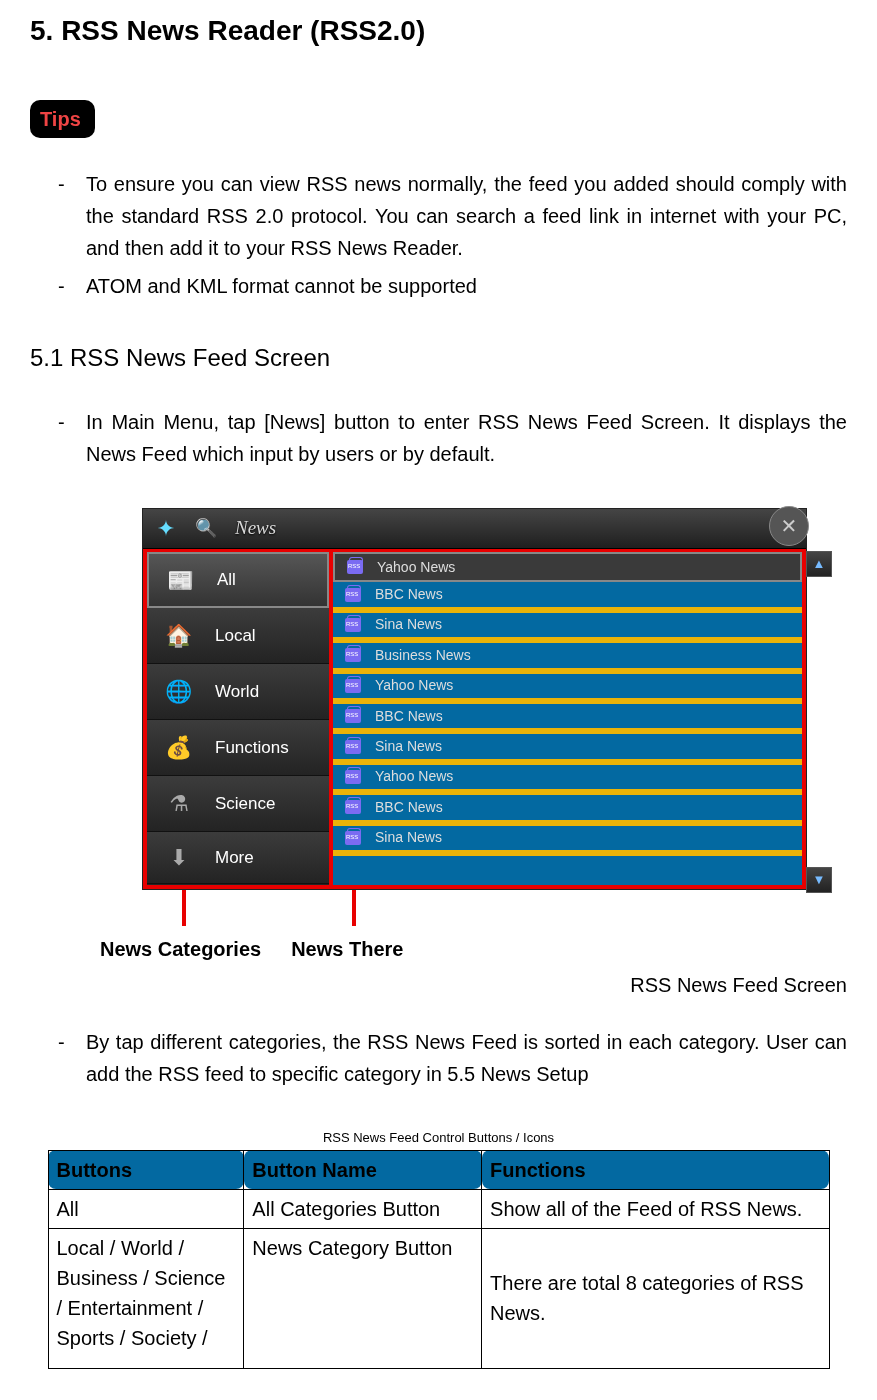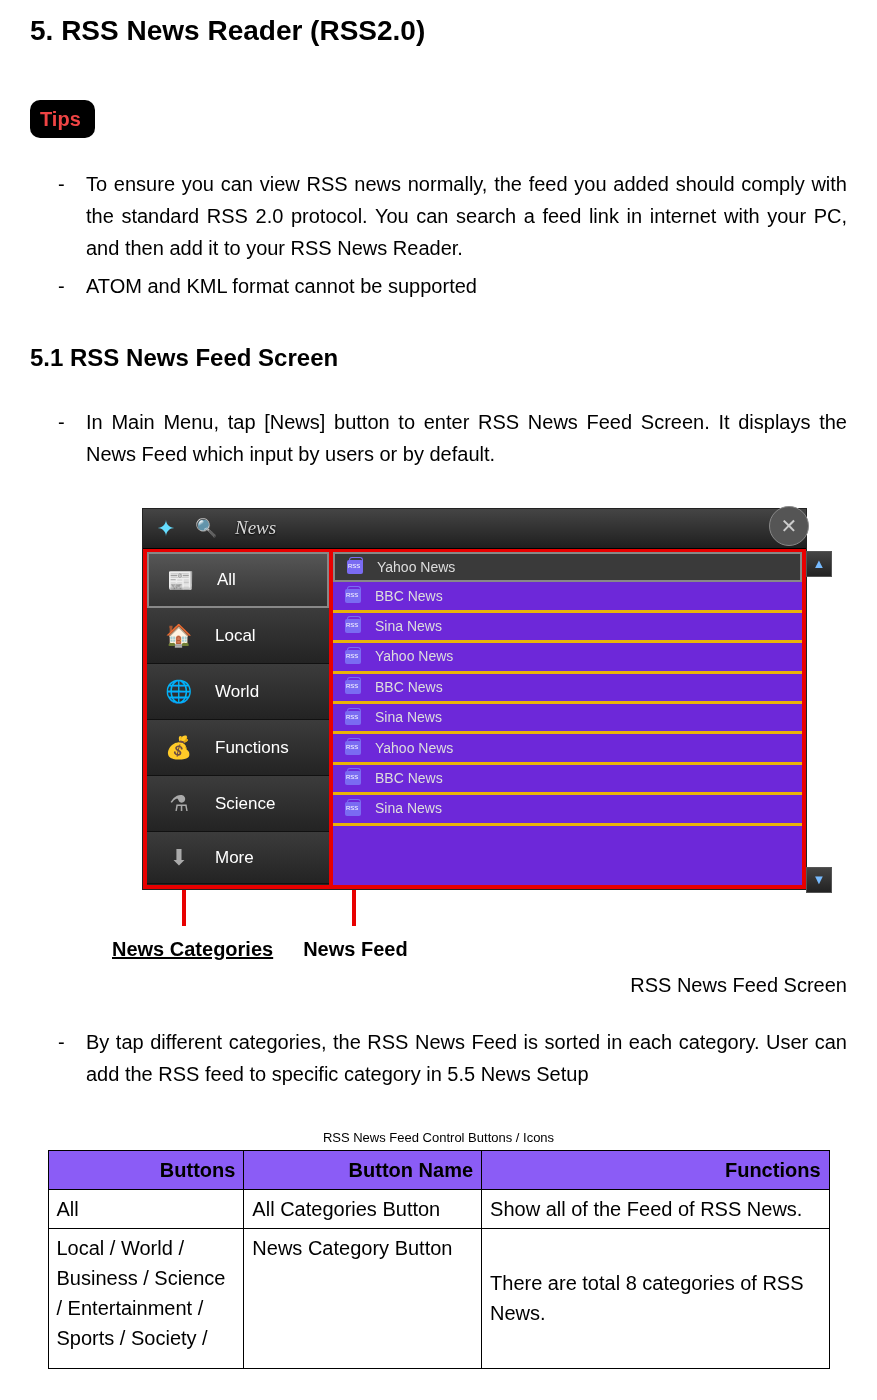--- a/index.html
+++ b/index.html
@@ -39,21 +39,21 @@
       text-align: justify;
       line-height: 1.6;
     }
     ul.dash-list li::before {
       content: "-";
       position: absolute;
       left: 0;
     }
     h2 {
       font-size: 24px;
-      font-weight: bold;
+      font-weight: normal;
       margin-bottom: 30px;
       margin-top: 8px;
     }
     
     .screenshot {
       width: 665px;
       margin: 18px 0 0 112px;
       border: 1px solid #222;
       background: #2a2a2a;
       font-size: 15px;
@@ -100,28 +100,28 @@
       font-family: Arial, sans-serif;
       font-weight:400;
     }
     .cat-item.selected {
       background: linear-gradient(#565656,#333);
       border: 2px solid #888;
       height:56px;
     }
     .cat-item.more { height:52px; }
     .cat-icon { width:44px; height:40px; display:flex; align-items:center; justify-content:center; font-size:22px; color:#aaa; }
-    .sc-feeds { flex:1; background:#6d28d9; overflow:hidden; }
+    .sc-feeds { flex:1; background:#0369a1; overflow:hidden; }
     .feed-item {
       height: 30.4px;
       display:flex;
       align-items:center;
       padding-left:12px;
       gap:14px;
-      border-bottom:3px solid #eab308;
+      border-bottom:6px solid #eab308;
       font-size:14px;
       color:#ddd;
     }
     .feed-item.selected {
       background:#3a3a3a;
       border:2px solid #888;
     }
     .feed-icon {
       width:16px; height:14px;
       background:#7a6bf2;
@@ -157,21 +157,21 @@
       position:absolute; left:210px; top:0; width:4px; height:36px; background:#e80000;
     }
     .anno-labels{
       width: 800px;
       margin-left: 70px;
       display:flex;
       font-weight:bold;
       font-size:20px;
       gap: 30px;
     }
-    .anno-labels span:first-child{ margin-left:12px;text-decoration:underline; }
+    .anno-labels span:first-child{ margin-left:0; }
     .caption {
       font-size:20px;
       font-weight:normal;
       margin: 6px 0 26px 300px;
       text-align: right;
     }
     .table-caption{
       font-size:13px;
       text-align:center;
       width:782px;
@@ -182,23 +182,24 @@
       width: 782px;
       margin: 0 auto;
       font-size:20px;
     }
     table.ctrl th, table.ctrl td {
       border:1px solid #000;
       padding:4px 8px;
       vertical-align:top;
     }
     table.ctrl th {
-      background:#8b5cf6;
+      background:#0369a1;
       font-weight:bold;
-      text-align:right;
+      text-align:left;
+      border-radius:8px;
     }
     table.ctrl td.cell-func { vertical-align:middle; }
     table.ctrl tr.row2 td { height:140px; }
     table.ctrl col.c1{width:196px;}
     table.ctrl col.c2{width:238px;}
     table.ctrl col.c3{width:348px;}
   </style>
 </head>
 <body>
 
@@ -261,20 +262,24 @@
       <div class="feed-item">
           <span class="feed-icon"></span>
           <span>BBC News</span>
         </div>
       <div class="feed-item">
           <span class="feed-icon"></span>
           <span>Sina News</span>
         </div>
       <div class="feed-item">
           <span class="feed-icon"></span>
+          <span>Business News</span>
+        </div>
+      <div class="feed-item">
+          <span class="feed-icon"></span>
           <span>Yahoo News</span>
         </div>
       <div class="feed-item">
           <span class="feed-icon"></span>
           <span>BBC News</span>
         </div>
       <div class="feed-item">
           <span class="feed-icon"></span>
           <span>Sina News</span>
         </div>
@@ -297,21 +302,21 @@
     </div>
   </div>
 </div>
 
 <div class="anno-container">
   <div class="anno-line1"></div>
   <div class="anno-line2"></div>
 </div>
 <div class="anno-labels">
   <span>News Categories</span>
-  <span>News Feed</span>
+  <span>News There</span>
 </div>
 
 <div class="caption">RSS News Feed Screen</div>
 
 <ul class="dash-list">
   <li>By tap different categories, the RSS News Feed is sorted in each category. User can add the RSS feed to specific category in 5.5 News Setup</li>
 </ul>
 
 <div class="table-caption">RSS News Feed Control Buttons / Icons</div>
 

